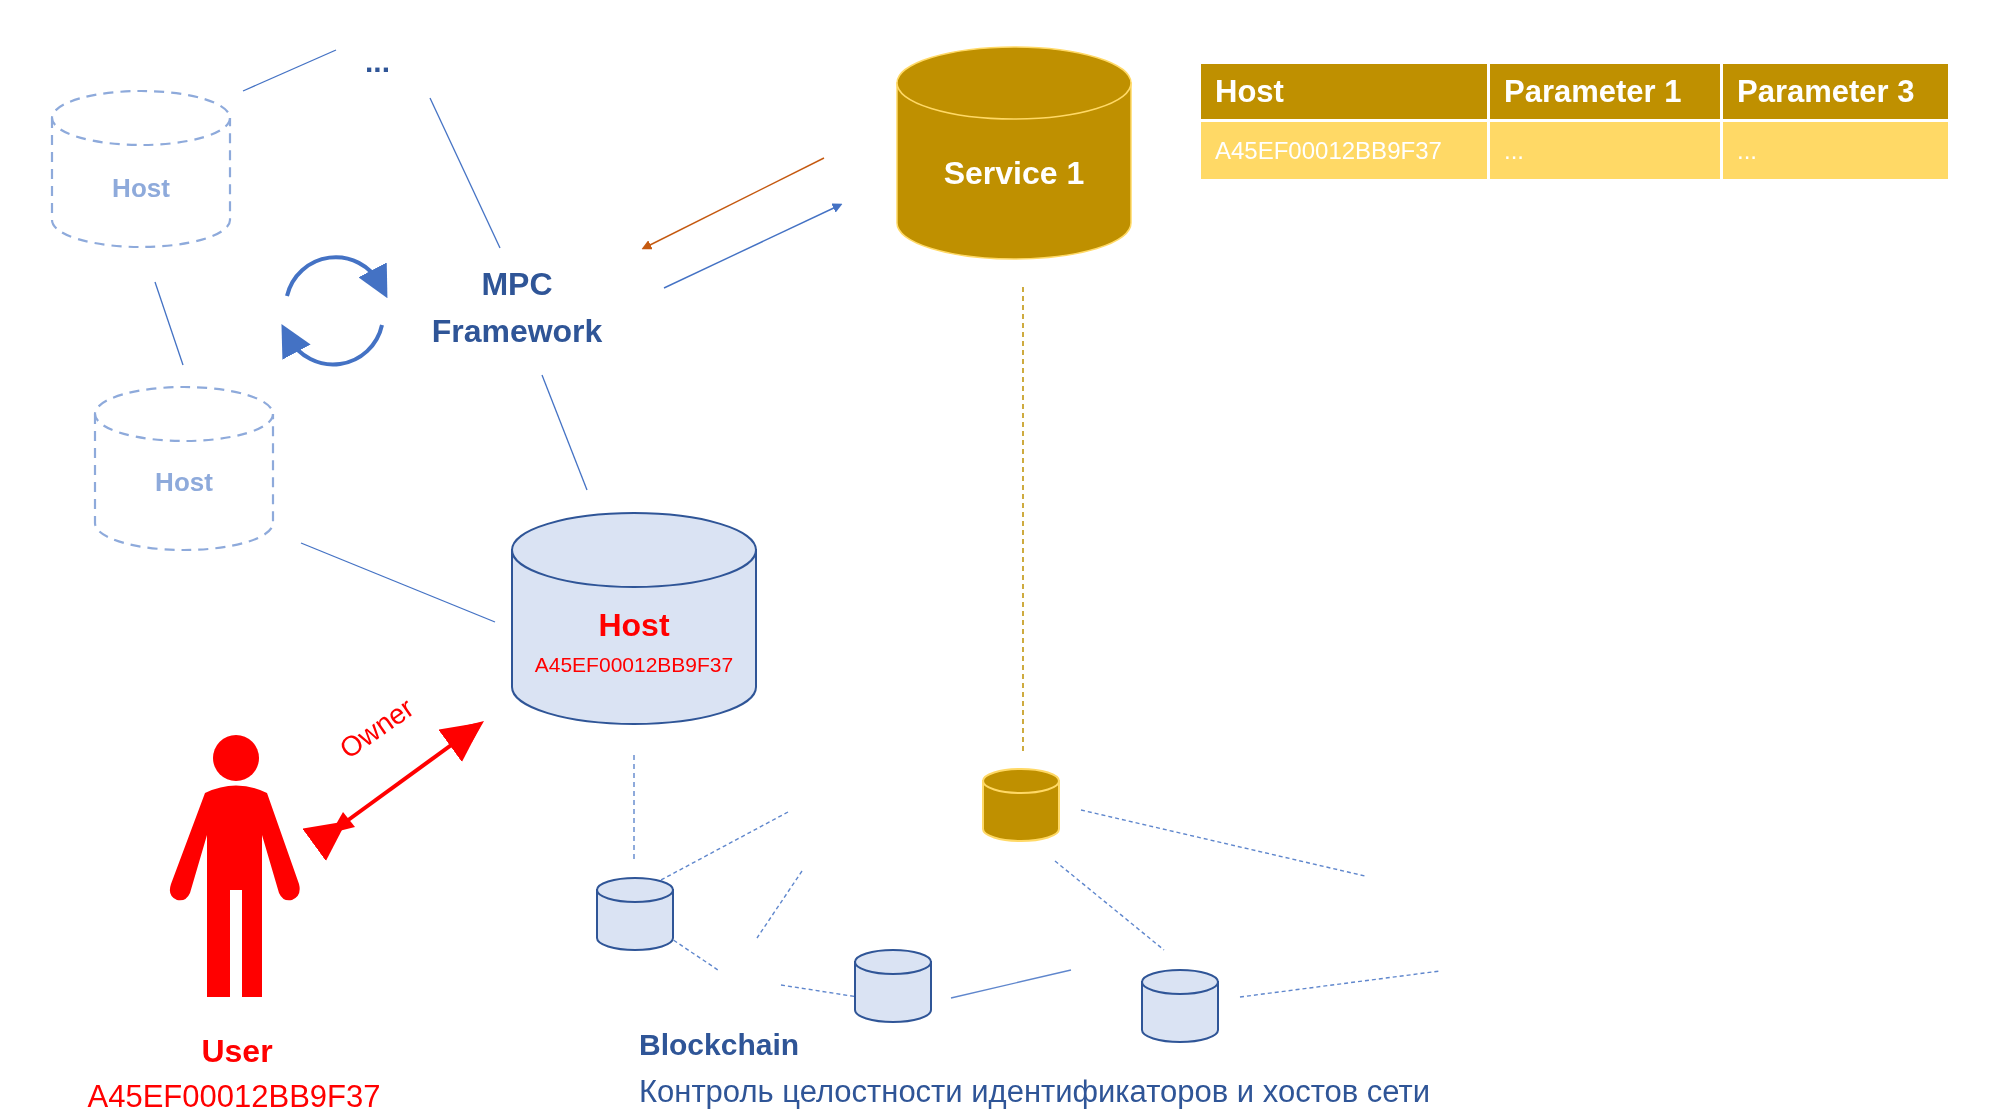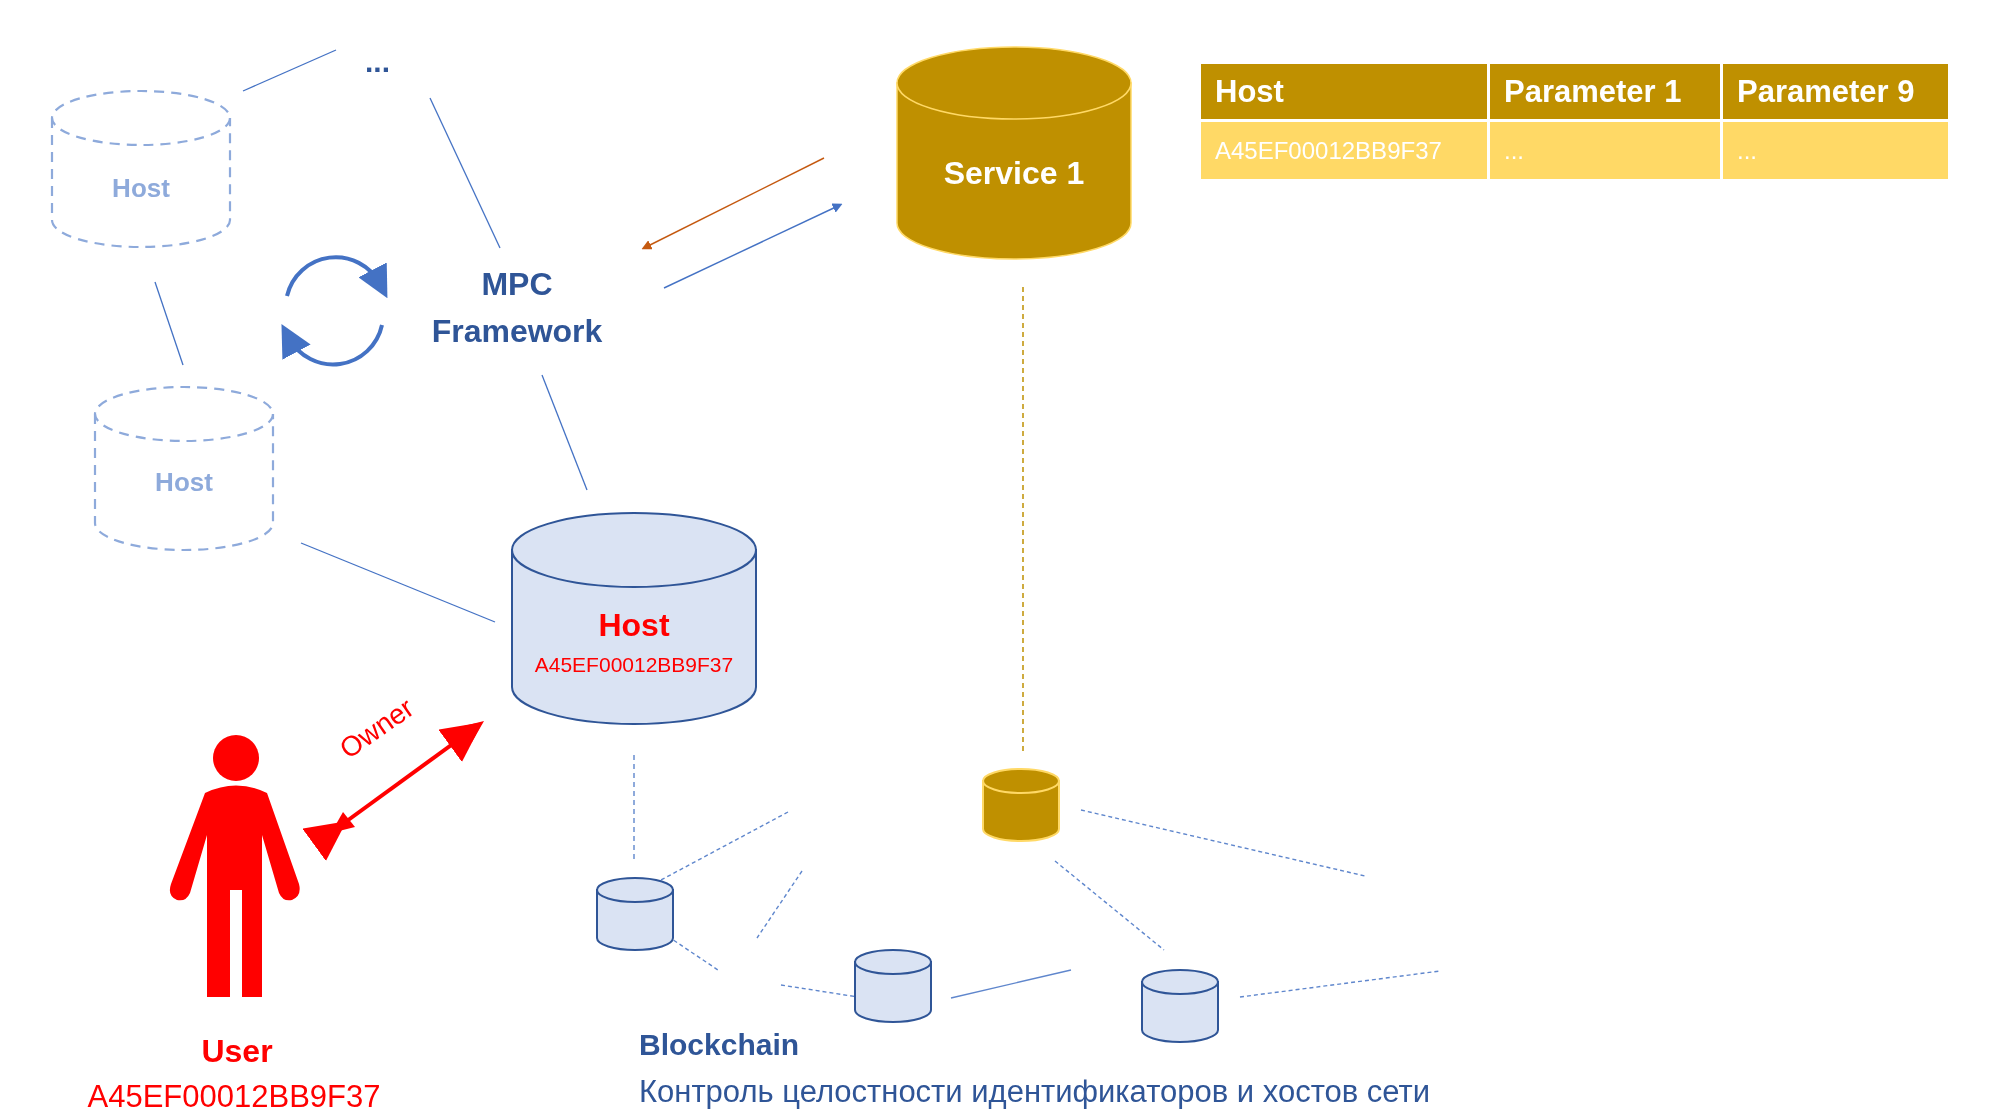--- a/index.html
+++ b/index.html
@@ -140,21 +140,21 @@
 
   <text class="bc-title" x="639" y="1055" text-anchor="start">Blockchain</text>
   <text class="bc-sub" x="639" y="1102" text-anchor="start">Контроль целостности идентификаторов и хостов сети</text>
 </svg>
 
 <table id="param-table">
   <thead>
     <tr>
       <th>Host</th>
       <th>Parameter 1</th>
-      <th>Parameter 9</th>
+      <th>Parameter 3</th>
     </tr>
   </thead>
   <tbody>
     <tr>
       <td>A45EF00012BB9F37</td>
       <td>...</td>
       <td>...</td>
     </tr>
   </tbody>
 </table>

